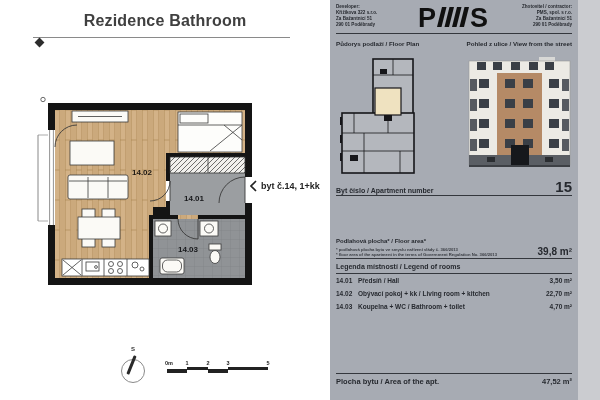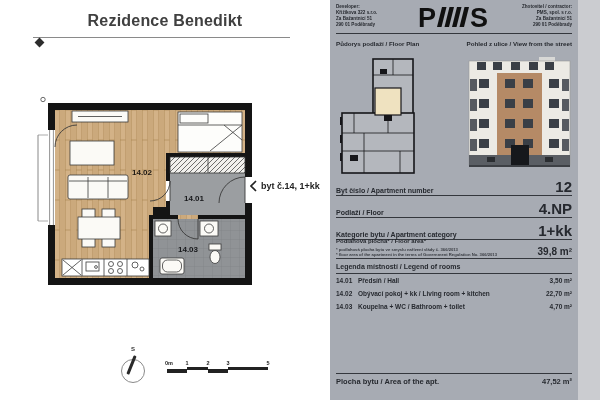--- a/index.html
+++ b/index.html
@@ -49,21 +49,21 @@
   .legend-row .lg-name{flex:1;}
   .legend-row .lg-area{text-align:right;}
   .trow{left:6px;width:236px;border-top:1px solid var(--line,#34373d);padding-top:3px;
     display:flex;justify-content:space-between;font-size:7.5px;font-weight:bold;box-sizing:border-box;}
   svg{display:block;}
   text{font-family:"Liberation Sans",sans-serif;}
 </style>
 </head>
 <body>
 
-<div class="abs page-title">Rezidence Benedikt</div>
+<div class="abs page-title">Rezidence Bathroom</div>
 <div class="abs title-rule"></div>
 <div class="abs corner-mark"></div>
 
 <svg class="abs" style="left:32px;top:95px;" width="230" height="195" viewBox="0 0 230 195">
   <defs>
     <pattern id="wood" width="11" height="30" patternUnits="userSpaceOnUse">
       <rect width="11" height="30" fill="#cba97c"></rect>
       <rect width="5.5" height="30" fill="#d3b287"></rect>
       <line x1="0" y1="0" x2="0" y2="30" stroke="#a6834e" stroke-width="0.8"></line>
       <line x1="5.5" y1="0" x2="5.5" y2="30" stroke="#b99565" stroke-width="0.6"></line>
@@ -308,29 +308,21 @@
     </g>
     <rect x="2" y="98" width="101" height="10" fill="#5a5e64"></rect>
     <rect x="44" y="88" width="18" height="20" fill="#16181c"></rect>
     <rect x="20" y="100" width="8" height="5" fill="#2a2d31"></rect>
     <rect x="78" y="100" width="8" height="5" fill="#2a2d31"></rect>
     <rect x="2" y="108" width="101" height="2" fill="#3c3f44"></rect>
   </svg>
 
   <div class="abs prow" style="top:178px;height:18px;">
     <span class="lab">Byt číslo / Apartment number</span>
-    <span class="val-big">12</span>
-  </div>
-  <div class="abs prow" style="top:200px;height:18px;">
-    <span class="lab">Podlaží / Floor</span>
-    <span class="val-big">4.NP</span>
-  </div>
-  <div class="abs prow" style="top:222px;height:18px;">
-    <span class="lab">Kategorie bytu / Apartment category</span>
-    <span class="val-big">1+kk</span>
+    <span class="val-big">15</span>
   </div>
   <div class="abs prow" style="top:241px;height:18px;">
     <span>
       <span class="lab" style="font-size:6px;">Podlahová plocha* / Floor area*</span>
       <span class="notes" style="display:block;">* podlahová plocha bytu ve smyslu nařízení vlády č. 366/2013</span>
       <span class="notes" style="display:block;">* floor area of the apartment in the terms of Government Regulation No. 366/2013</span>
     </span>
     <span class="val-med">39,8 m²</span>
   </div>
 

